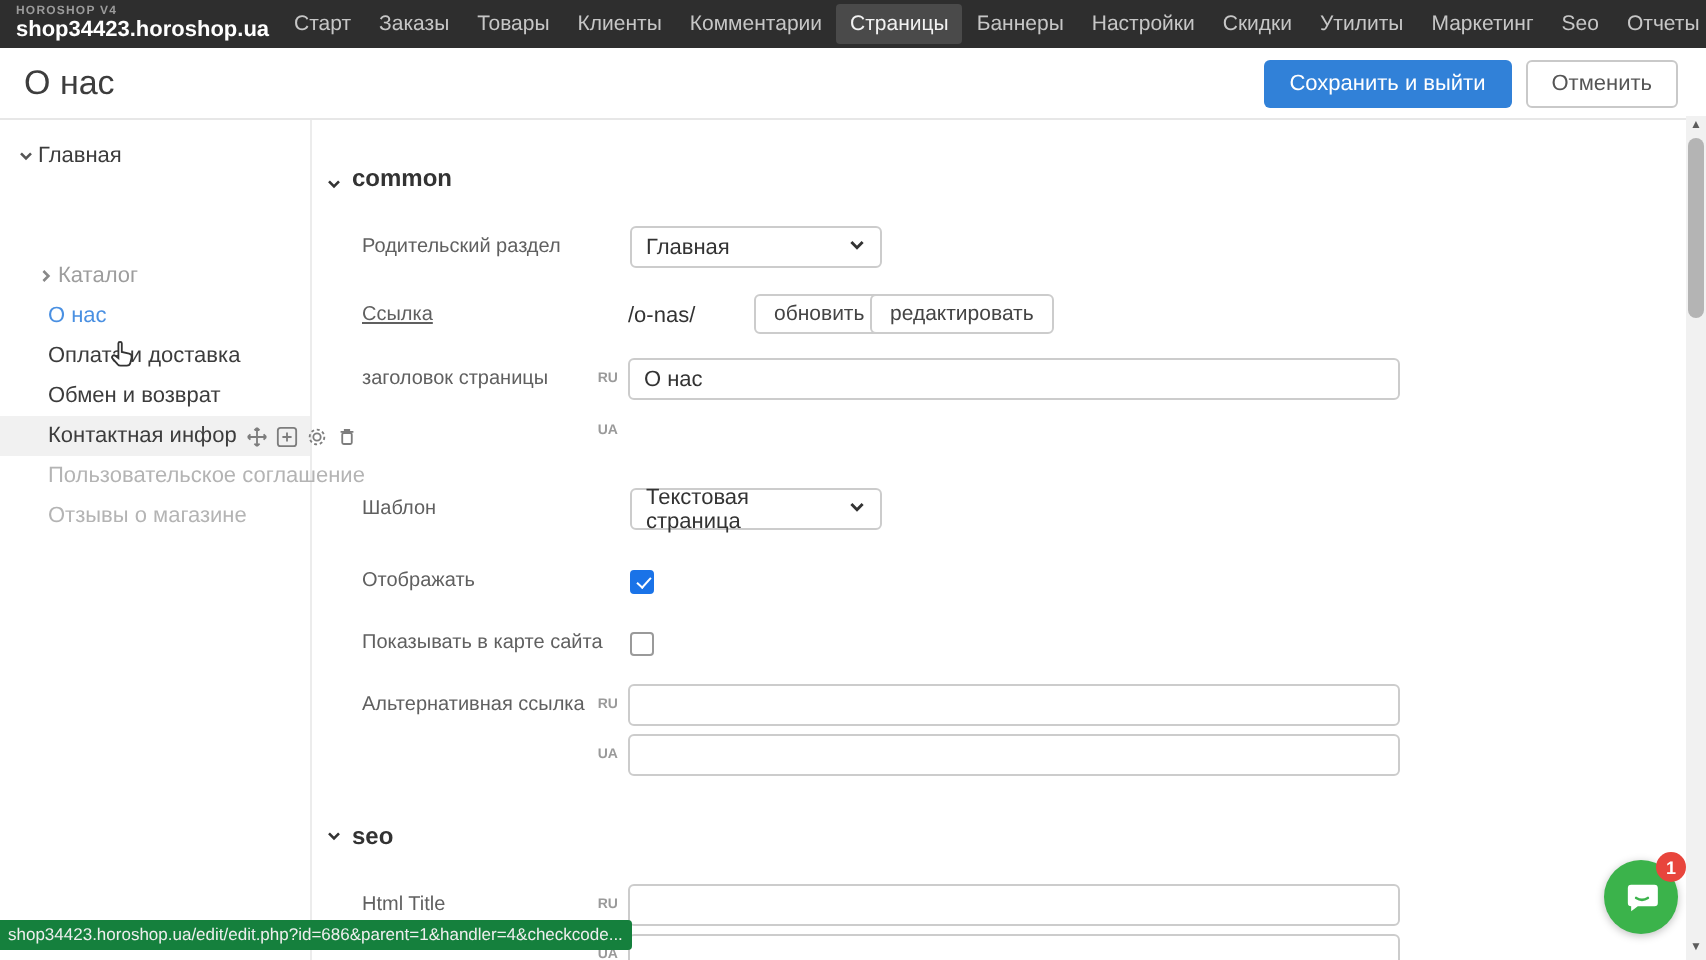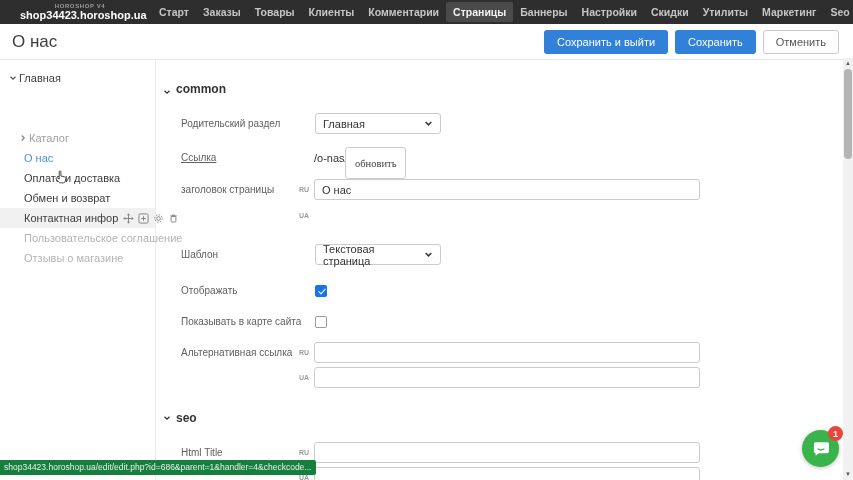--- a/index.html
+++ b/index.html
@@ -1,25 +1,25 @@
 <!DOCTYPE html>
 <html><head>
 <meta charset="utf-8">
 <style>
   * { margin:0; padding:0; box-sizing:border-box; }
   html,body { width:853px; height:480px; overflow:hidden; background:#fff;
               font-family:"Liberation Sans", sans-serif; }
   
   .topbar { position:absolute; left:0; top:0; width:853px; height:24px;
             background:#2e2e2e; display:flex; align-items:center; z-index:30; }
-  .logo { margin-left:20px; line-height:1; min-width:120px;text-align:center; }
+  .logo { margin-left:8px; line-height:1; min-width:120px; }
   .logo-small { font-size:6px; letter-spacing:.6px; color:#9b9b9b; font-weight:bold; }
   .logo-main  { font-size:11px; color:#fff; font-weight:bold; margin-top:1px; }
   .menu { display:flex; align-items:center; margin-left:12px; }
-  .menu-item { font-size:10.5px; font-weight:bold; color:#c6c6c6; padding:4px 7px;
+  .menu-item { font-size:10.5px; font-weight:normal; color:#c6c6c6; padding:4px 7px;
                border-radius:2px; white-space:nowrap; cursor:pointer; }
   .menu-item.active { background:#4a4a4a; color:#f2f2f2; }
   
   .header { position:absolute; left:0; top:24px; width:853px; height:36px;
             background:#fff; border-bottom:1px solid #e7e7e7; display:flex;
             align-items:center; z-index:20; }
   .page-title { font-size:17px; color:#3d3d3d; margin-left:12px; }
   .header-btns { margin-left:auto; margin-right:14px; display:flex; gap:7px; }
   .btn { font-size:11px; border-radius:3px; padding:5px 12px; cursor:pointer;
          border:1px solid transparent; white-space:nowrap; }
@@ -51,23 +51,23 @@
   .lang { font-size:7px; color:#9a9a9a; font-weight:bold; width:12px; text-align:right;
           display:inline-block; }
   .inp { height:21px; border:1px solid #ccc; border-radius:3px; font-size:11px;
          color:#333; padding:0 7px; font-family:"Liberation Sans",sans-serif;
          background:#fff; outline:none; }
   .inp-wide { width:386px; }
   .sel { width:126px; height:21px; border:1px solid #ccc; border-radius:3px;
          background:#fff; display:flex; align-items:center; font-size:11px; color:#333;
          padding:0 7px; cursor:pointer; }
   .sel .sel-chev { margin-left:auto; }
-  .mini-btn { height:32px; border:1px solid #ccc; border-radius:3px; background:#fff;
+  .mini-btn { height:20px; border:1px solid #ccc; border-radius:3px; background:#fff;
               font-size:10.5px; color:#444; padding:0 9px; cursor:pointer;
-              font-family:Liberation Serif, serif; }
+              font-family:Liberation Sans, sans-serif;margin-left:32px; }
   .link-path { font-size:11px; color:#333; line-height:20px; }
   .checkbox { width:12px; height:12px; border:1px solid #9a9a9a; border-radius:2px;
               background:#fff; cursor:pointer; }
   .checkbox.checked { background:#1a73e8; border-color:#1a73e8; position:relative; }
   .checkbox.checked::after { content:""; position:absolute; left:3.5px; top:1px;
               width:3px; height:6px; border:solid #fff; border-width:0 1.6px 1.6px 0;
               transform:rotate(42deg); }
   
   .scrollbar { position:absolute; right:0; top:58px; width:10px; bottom:0;
                background:#f1f1f1; z-index:25; }
@@ -112,21 +112,20 @@
     <div class="menu-item">Seo</div>
     <div class="menu-item">Отчеты</div>
   </div>
 
 </div>
 
 <div class="header">
   <div class="page-title">О нас</div>
   <div class="header-btns">
     <button class="btn btn-primary">Сохранить и выйти</button>
-    <button class="btn btn-primary">Сохранить</button>
     <button class="btn btn-plain">Отменить</button>
   </div>
 </div>
 
 <div class="sidebar">
   <div class="tree-item lvl0">
     <span class="chev">
         <svg width="8" height="8" viewBox="0 0 8 8">
           <path d="M1.5 2.7L4 5.2 6.5 2.7" fill="none" stroke="#555" stroke-width="1.3"></path>
         </svg>
@@ -205,20 +204,21 @@
   <div class="abs sel" style="left:158px; top:52px;">
     <span>Главная</span>
     <span class="sel-chev"><svg width="9" height="9" viewBox="0 0 8 8">
           <path d="M1.5 2.7L4 5.2 6.5 2.7" fill="none" stroke="#333" stroke-width="1.3"></path>
         </svg></span>
   </div>
 
   <div class="abs f-label" style="left:24px; top:86px;text-decoration:underline;">Ссылка</div>
   <div class="abs link-path" style="left:157px; top:87px;">/o-nas/</div>
   <button class="abs mini-btn" style="left:188px; top:86px;">обновить</button>
+  <button class="abs mini-btn" style="left:246px; top:86px;">редактировать</button>
 
   <div class="abs f-label" style="left:24px; top:118px;">заголовок страницы</div>
   <span class="abs lang" style="left:140px; top:125px;">RU</span>
   <input class="abs inp inp-wide" style="left: 157px; top: 118px;" value="О нас">
   <span class="abs lang" style="left:140px; top:151px;">UA</span>
 
   <div class="abs f-label" style="left:24px; top:183px;">Шаблон</div>
   <div class="abs sel" style="left:158px; top:183px;">
     <span>Текстовая страница</span>
     <span class="sel-chev"><svg width="9" height="9" viewBox="0 0 8 8">

